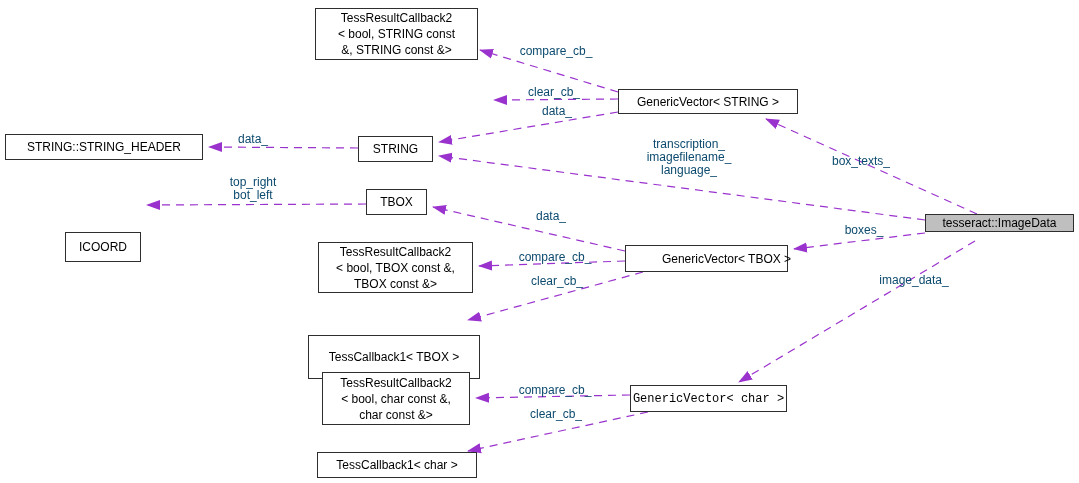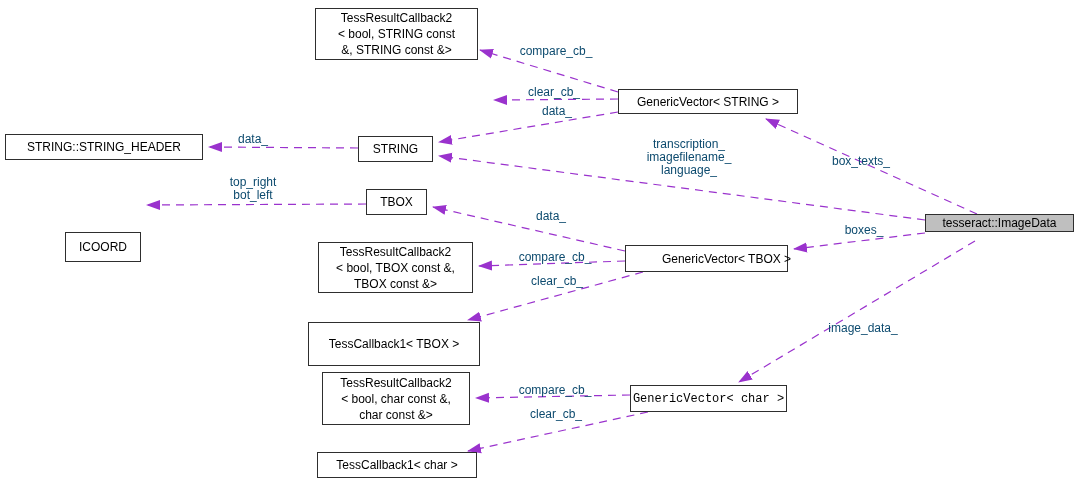--- a/index.html
+++ b/index.html
@@ -106,21 +106,21 @@
     </div>
     <div class="edge-label" style="left: 555px; top: 257px;">
       <div>compare_cb_</div>
     </div>
     <div class="edge-label" style="left: 557px; top: 281px;">
       <div>clear_cb_</div>
     </div>
     <div class="edge-label" style="left: 864px; top: 230px;">
       <div>boxes_</div>
     </div>
-    <div class="edge-label" style="left: 863px; top: 280px; margin-top: 48px;">
+    <div class="edge-label" style="left: 914px; top: 280px;">
       <div>image_data_</div>
     </div>
     <div class="edge-label" style="left: 555px; top: 390px;">
       <div>compare_cb_</div>
     </div>
     <div class="edge-label" style="left: 556px; top: 414px;">
       <div>clear_cb_</div>
     </div>
     <div class="node" style="left: 315px; top: 8px; width: 163px; height: 52px;">
       <div>TessResultCallback2</div>
@@ -143,21 +143,21 @@
       <div>TBOX</div>
     </div>
     <div class="node" style="left: 318px; top: 242px; width: 155px; height: 51px;">
       <div>TessResultCallback2</div>
       <div>&lt; bool, TBOX const &amp;,</div>
       <div>TBOX const &amp;&gt;</div>
     </div>
     <div class="node" style="left: 625px; top: 245px; width: 163px; height: 27px; padding-left: 40px;">
       <div>GenericVector&lt; TBOX &gt;</div>
     </div>
-    <div class="node" style="left: 308px; top: 322px; width: 172px; height: 44px;">
+    <div class="node" style="left: 308px; top: 335px; width: 172px; height: 44px;">
       <div>TessCallback1&lt; TBOX &gt;</div>
     </div>
     <div class="node" style="left: 322px; top: 372px; width: 148px; height: 53px;">
       <div>TessResultCallback2</div>
       <div>&lt; bool, char const &amp;,</div>
       <div>char const &amp;&gt;</div>
     </div>
     <div class="node" style="left: 630px; top: 385px; width: 157px; height: 27px; font-family: Liberation Mono, monospace;">
       <div>GenericVector&lt; char &gt;</div>
     </div>

